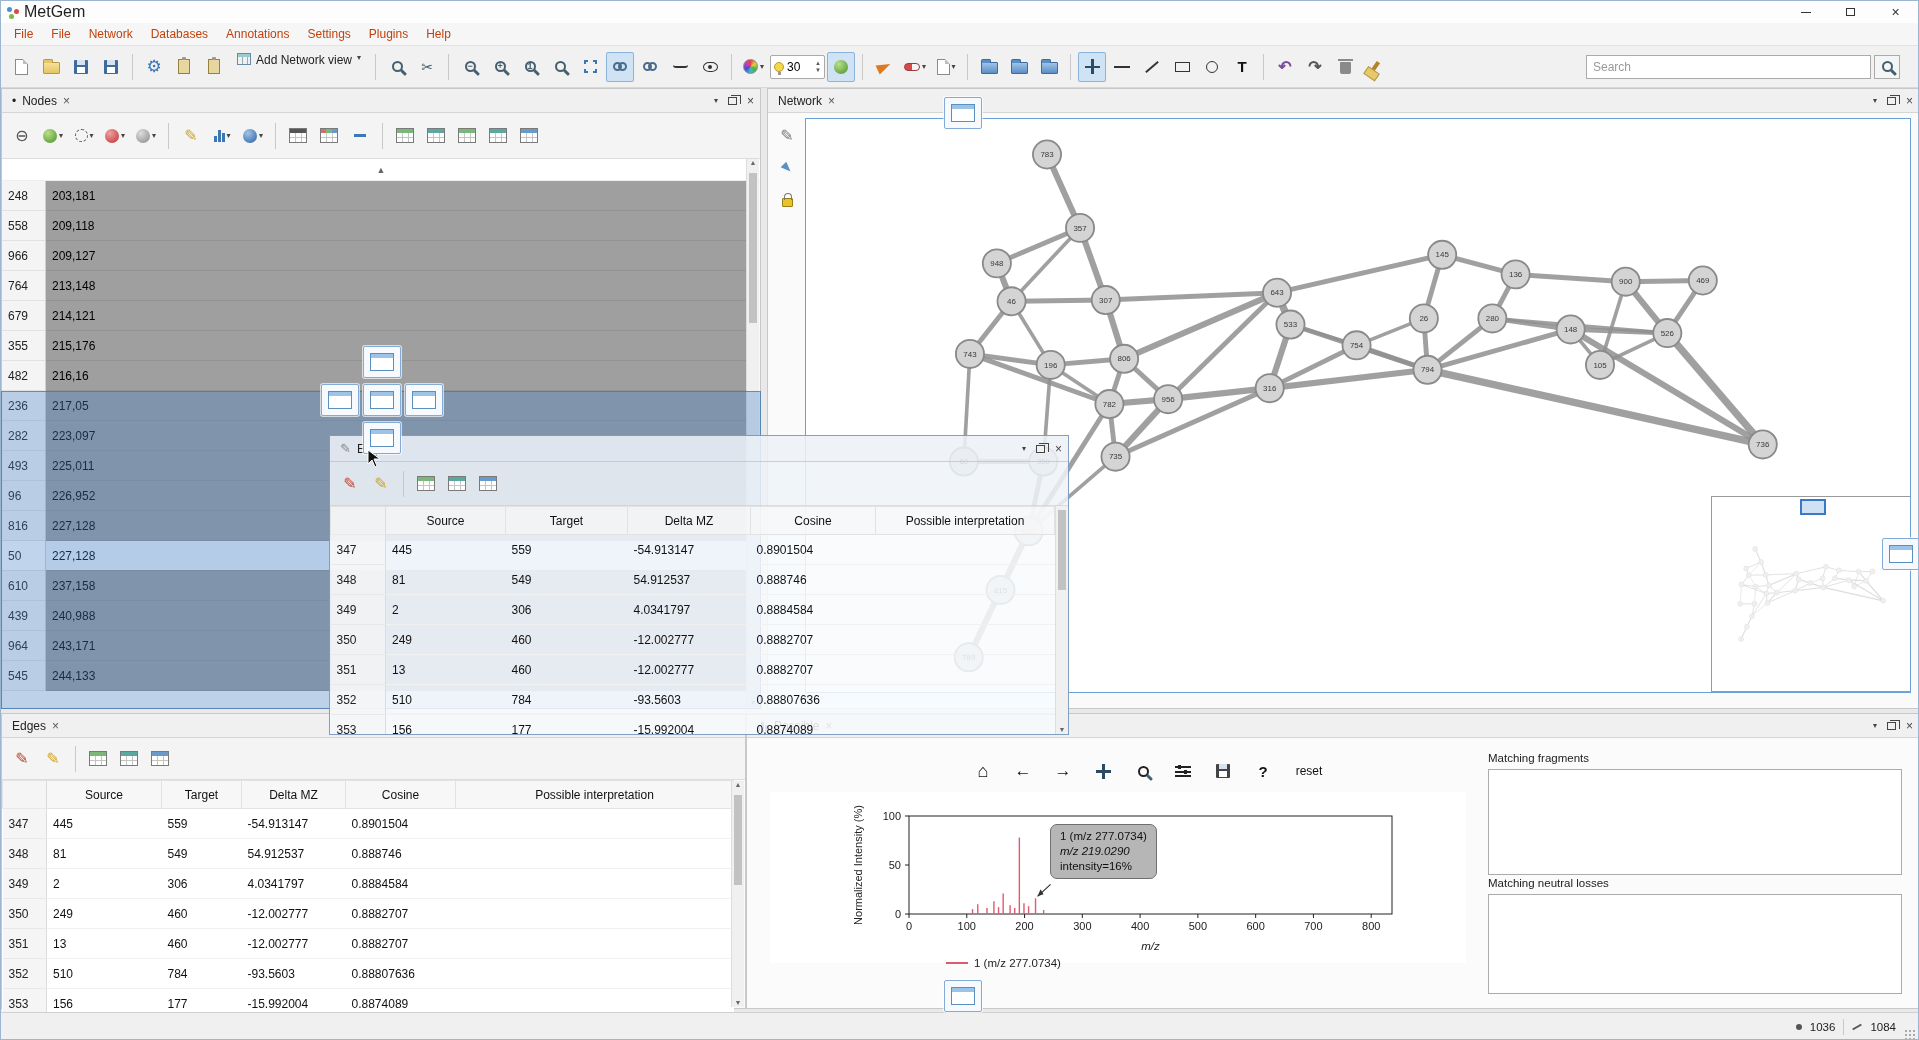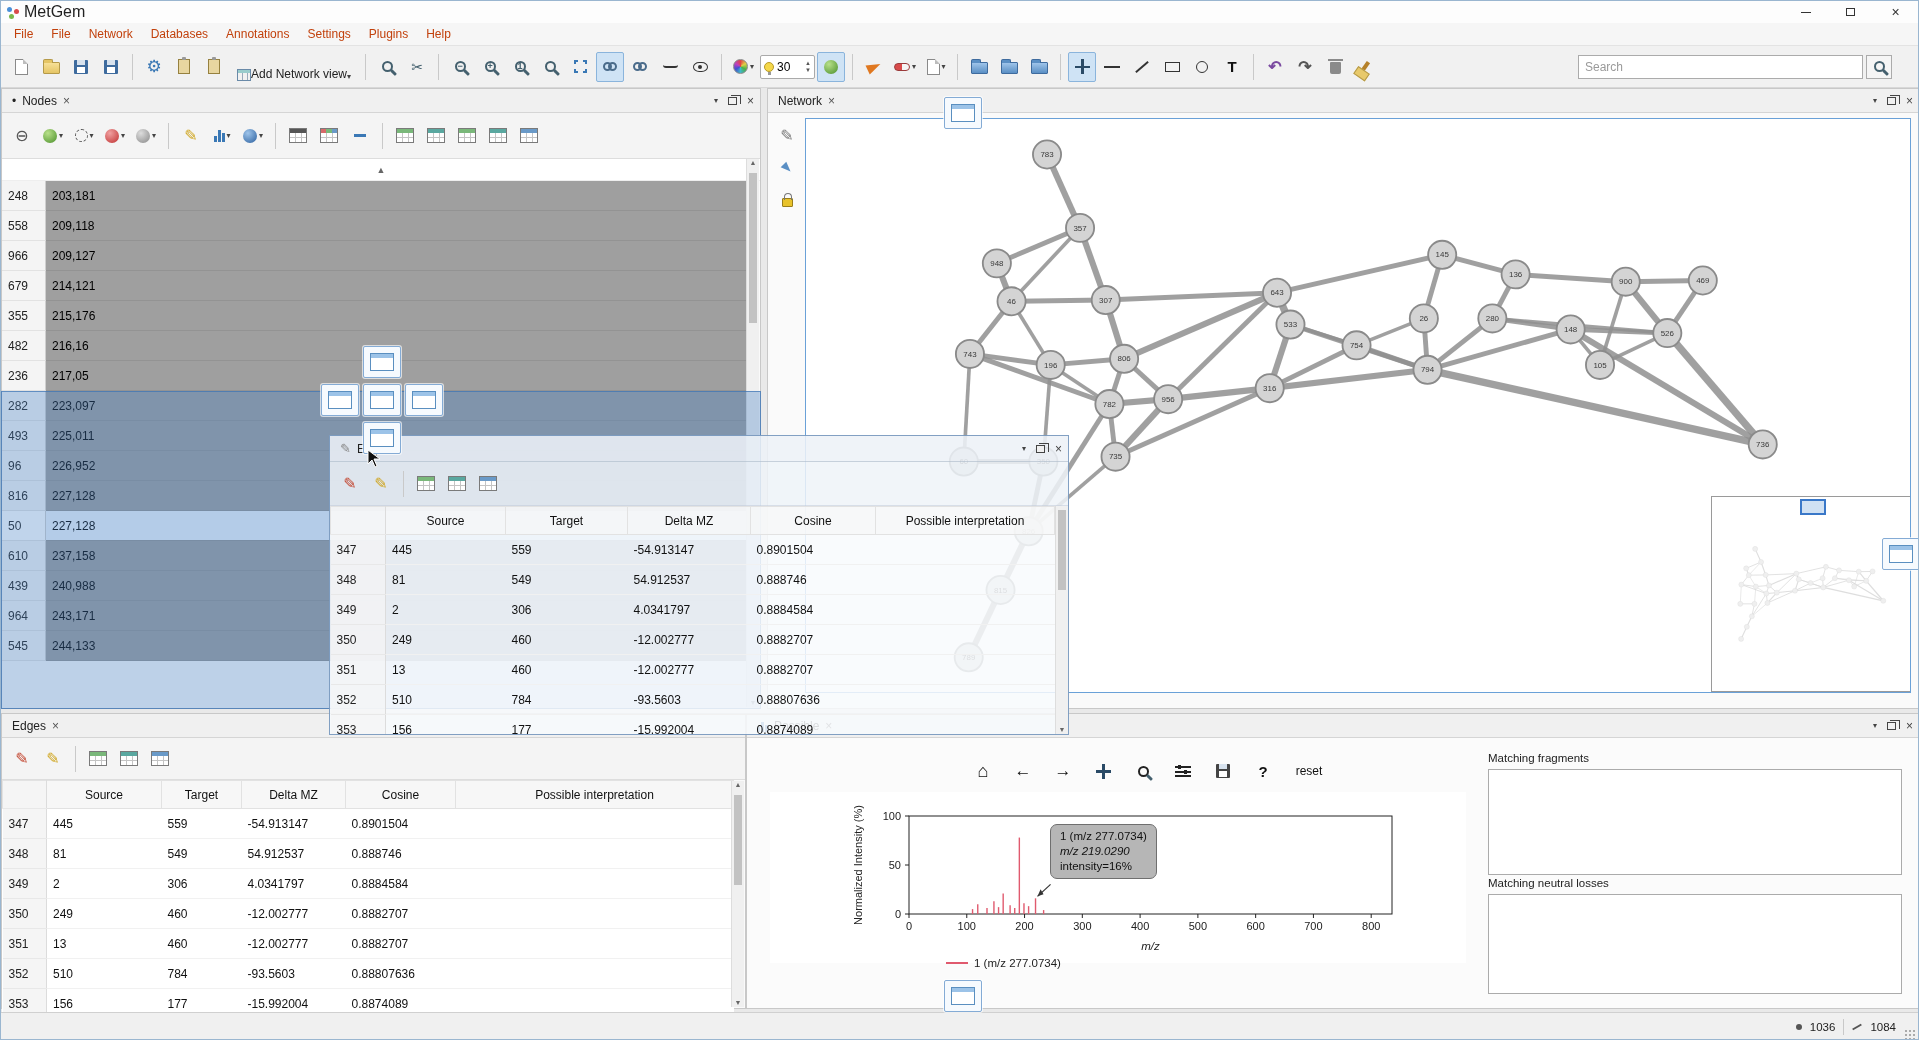--- a/index.html
+++ b/index.html
@@ -19,21 +19,21 @@
 
   .menubar{position:absolute;left:0;top:22px;width:100%;height:23px;background:#f6f6f6;display:flex;align-items:center;padding-left:4px;border-bottom:1px solid #e3e3e3}
   .menu-item{padding:3px 9px;color:#c2410c}
 
   
   .toolbar{position:absolute;left:0;top:45px;width:100%;height:42px;background:#f1f1f1;border-bottom:1px solid #d8d8d8;display:flex;align-items:center;padding:0 6px;gap:2px}
   .tbtn{min-width:28px;height:30px;border:1px solid transparent;border-radius:2px;display:flex;align-items:center;justify-content:center;gap:2px;padding:0 3px;position:relative}
   .tbtn.active{background:#cfe3f5;border-color:#8ab4dc}
   .tsep{width:1px;height:26px;background:#c9c9c9;margin:0 5px;flex:none}
   .dd{font-size:8px;color:#444}
-  .labelbtn{font-size:12px;color:#222;padding:0 6px;display:flex;align-items:flex-end;height:30px;border:1px solid transparent;border-radius:2px}
+  .labelbtn{font-size:12px;color:#222;padding:0 6px;display:flex;align-items:flex-start;gap:5px;height:30px;border:1px solid transparent;border-radius:2px}
 
   
   .mag{width:11px;height:11px;border:2px solid #44606e;border-radius:50%;position:relative}
   .mag::after{content:"";position:absolute;width:7px;height:3px;background:#44606e;transform:rotate(45deg);right:-6px;bottom:-4px;border-radius:1px}
   .mag b{position:absolute;top:-2px;left:0;right:0;text-align:center;font-size:9px;line-height:11px;color:#44606e}
   .ic-file{width:13px;height:16px;background:#fff;border:1px solid #8a8a8a;position:relative}
   .ic-file::before{content:"";position:absolute;top:-1px;right:-1px;border-style:solid;border-width:0 5px 5px 0;border-color:#f1f1f1 #f1f1f1 #bdbdbd #bdbdbd}
   .ic-folder{width:17px;height:12px;background:linear-gradient(#f7e097,#e5c565);border:1px solid #b59a4a;border-radius:1px;position:relative;margin-top:3px}
   .ic-folder::before{content:"";position:absolute;top:-4px;left:-1px;width:8px;height:3px;background:#e5c565;border:1px solid #b59a4a;border-bottom:none;border-radius:2px 2px 0 0}
   .ic-folder.blue{background:linear-gradient(#9ec4ea,#5a8fc4);border-color:#3e6b9e}
@@ -106,21 +106,21 @@
      linear-gradient(#222,#222) 0 10px / 16px 2px no-repeat;position:relative}
   .ic-sliders::before{content:"";position:absolute;left:3px;top:0;width:3px;height:4px;background:#222}
   .ic-sliders::after{content:"";position:absolute;right:4px;top:4.5px;width:3px;height:4px;background:#222}
   .ic-lock{width:11px;height:9px;background:#e8c22a;border:1px solid #9a7e1a;border-radius:1px;position:relative;margin-top:5px}
   .ic-lock::before{content:"";position:absolute;top:-6px;left:1.5px;width:6px;height:6px;border:1.5px solid #777;border-bottom:none;border-radius:4px 4px 0 0}
   .ic-flag{width:0;height:0;border-left:10px solid #5a8fc4;border-top:4px solid transparent;border-bottom:4px solid transparent;transform:rotate(45deg)}
 
   .spin{display:flex;align-items:center;background:#fff;border:1px solid #aaa;height:24px;padding:0 3px;border-radius:2px}
   .spin input{width:26px;border:none;outline:none;font-size:12px;font-family:inherit}
   .spin .arrows{display:flex;flex-direction:column;font-size:6px;color:#555;line-height:1.1;margin-left:2px}
-  .search-wrap{margin-left:auto;display:flex;align-items:center;gap:3px;margin-right:20px}
+  .search-wrap{margin-left:auto;display:flex;align-items:center;gap:3px;margin-right:12px}
   .search-wrap input{width:285px;height:24px;border:1px solid #ababab;padding:0 6px;font-size:12px;font-family:inherit;background:#fff}
   .search-wrap input::placeholder{color:#9a9a9a}
   .search-btn{width:26px;height:24px;border:1px solid #ababab;background:#f5f5f5;display:flex;align-items:center;justify-content:center}
 
   
   .dock{position:absolute;background:#fafafa;border:1px solid #c8c8c8}
   .dock-head{height:24px;background:#f0f0f0;border-bottom:1px solid #d5d5d5;display:flex;align-items:center;padding:0 6px;font-size:12px;color:#222}
   .tab{display:flex;gap:6px;align-items:center;padding:2px 4px}
   .tab .close{color:#555;font-size:12px}
   .dock-btns{margin-left:auto;display:flex;gap:10px;align-items:center;color:#444}
@@ -446,20 +446,24 @@
           <div class="n-id">248</div>
           <div class="n-val">203,181</div>
         </div>
         <div class="n-row">
           <div class="n-id">558</div>
           <div class="n-val">209,118</div>
         </div>
         <div class="n-row">
           <div class="n-id">966</div>
           <div class="n-val">209,127</div>
+        </div>
+        <div class="n-row">
+          <div class="n-id">764</div>
+          <div class="n-val">213,148</div>
         </div>
         <div class="n-row">
           <div class="n-id">679</div>
           <div class="n-val">214,121</div>
         </div>
         <div class="n-row">
           <div class="n-id">355</div>
           <div class="n-val">215,176</div>
         </div>
         <div class="n-row">

